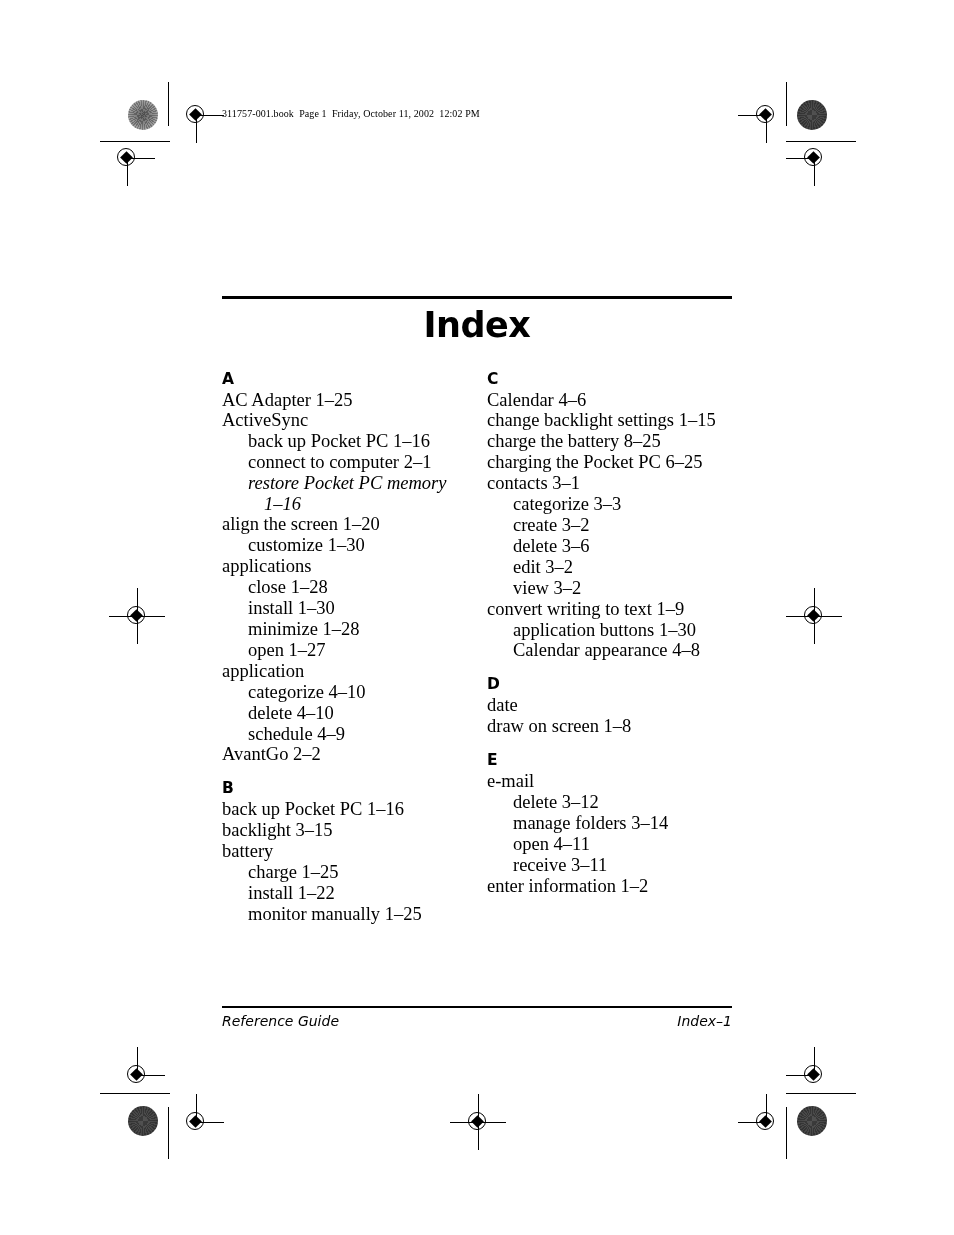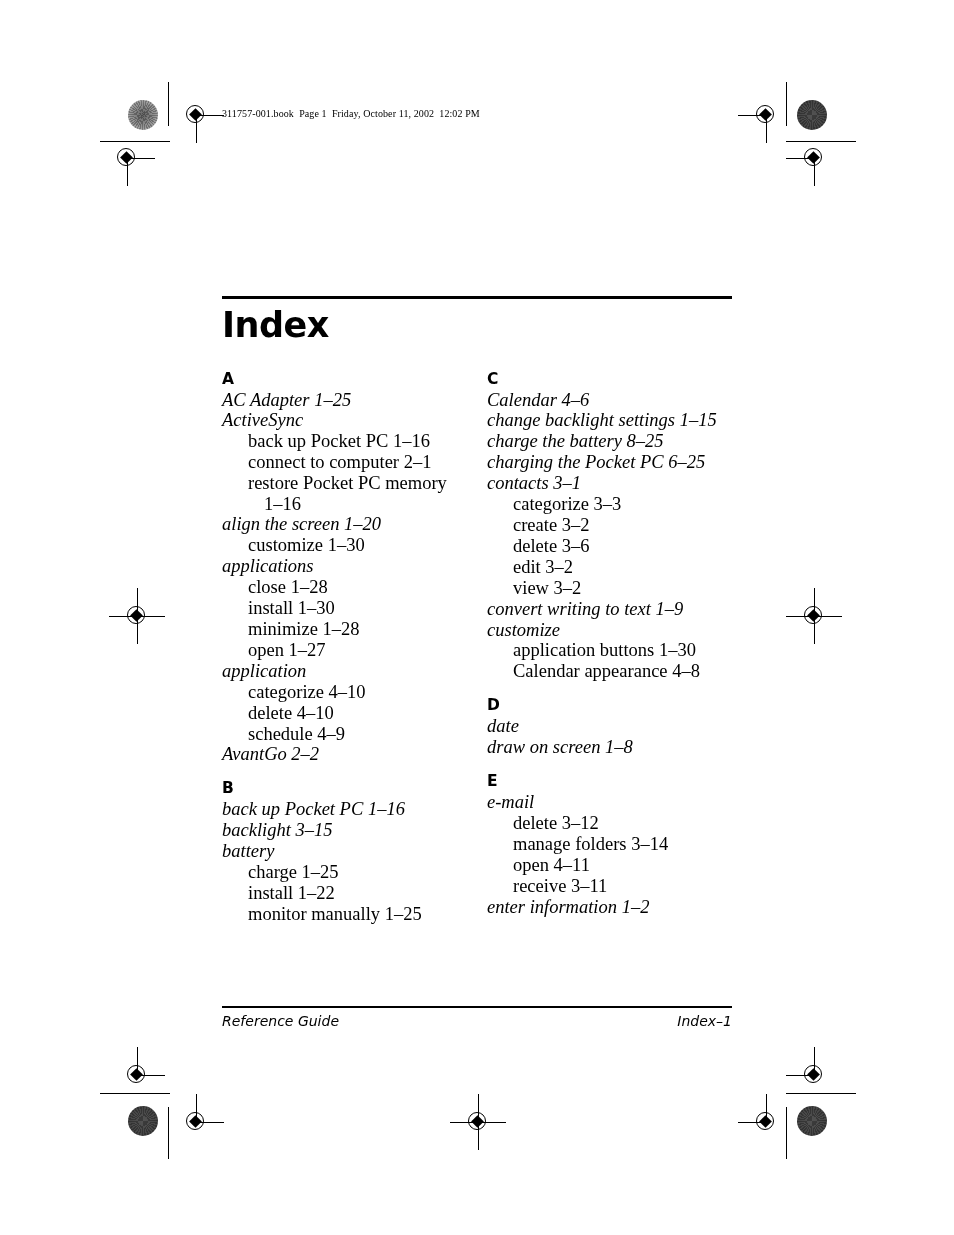--- a/index.html
+++ b/index.html
@@ -101,21 +101,21 @@
     left: 222px;
     top: 296px;
     width: 510px;
   }
   .title-rule {
     width: 510px;
     height: 2.5px;
     background: #000;
   }
   .index-title {
-    text-align: left;
+    text-align: center;
     font-family: "DejaVu Sans", "Liberation Sans", sans-serif;
     font-weight: bold;
     font-size: 35px;
     line-height: 1.0;
     letter-spacing: -0.5px;
     margin-top: 9px;
     color: #000;
   }
 
   .columns {
@@ -143,31 +143,31 @@
 
   .entry {
     font-size: 18.5px;
     line-height: 20.4px;
     white-space: pre-wrap;
   }
   .entry.lvl0 {
     padding-left: 0;
     text-indent: 0;
     padding-bottom: 0.5px;
-    font-style: italic;
   }
   
   .entry.lvl1 {
     padding-left: 26px;
     text-indent: 0;
     padding-bottom: 0.5px;
   }
   .entry.lvl1.wrapped {
     padding-left: 42px;
     text-indent: -16px;
+    font-style: italic;
   }
 
   
   .footer {
     position: absolute;
     left: 222px;
     top: 1006px;
     width: 510px;
   }
   .footer-rule {
@@ -320,21 +320,20 @@
           <div class="entry lvl0">change backlight settings 1–15</div>
           <div class="entry lvl0">charge the battery 8–25</div>
           <div class="entry lvl0">charging the Pocket PC 6–25</div>
           <div class="entry lvl0">contacts 3–1</div>
           <div class="entry lvl1">categorize 3–3</div>
           <div class="entry lvl1">create 3–2</div>
           <div class="entry lvl1">delete 3–6</div>
           <div class="entry lvl1">edit 3–2</div>
           <div class="entry lvl1">view 3–2</div>
           <div class="entry lvl0">convert writing to text 1–9</div>
-          <div class="entry lvl0">customize</div>
           <div class="entry lvl1">application buttons 1–30</div>
           <div class="entry lvl1">Calendar appearance 4–8</div>
         </div>
         <div class="sec">
           <div class="sec-letter">D</div>
           <div class="entry lvl0">date</div>
           <div class="entry lvl0">draw on screen 1–8</div>
         </div>
         <div class="sec">
           <div class="sec-letter">E</div>

